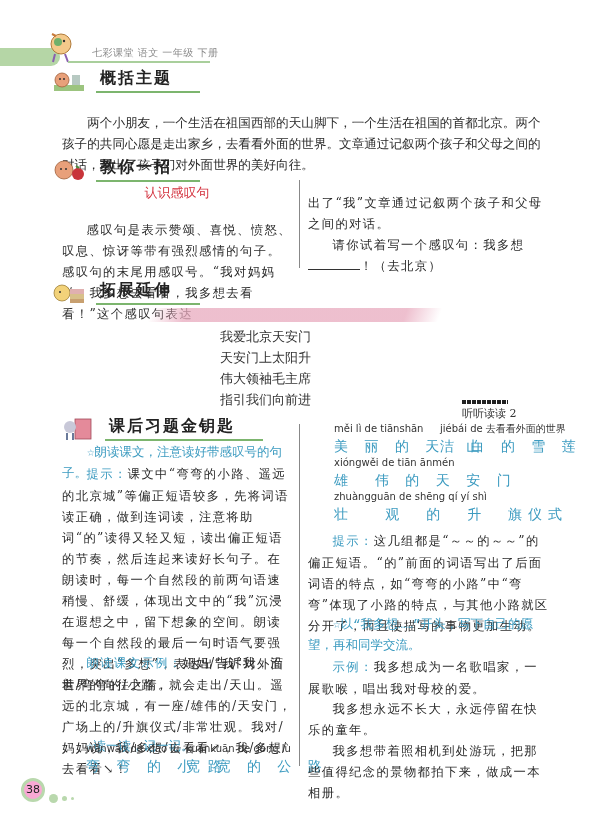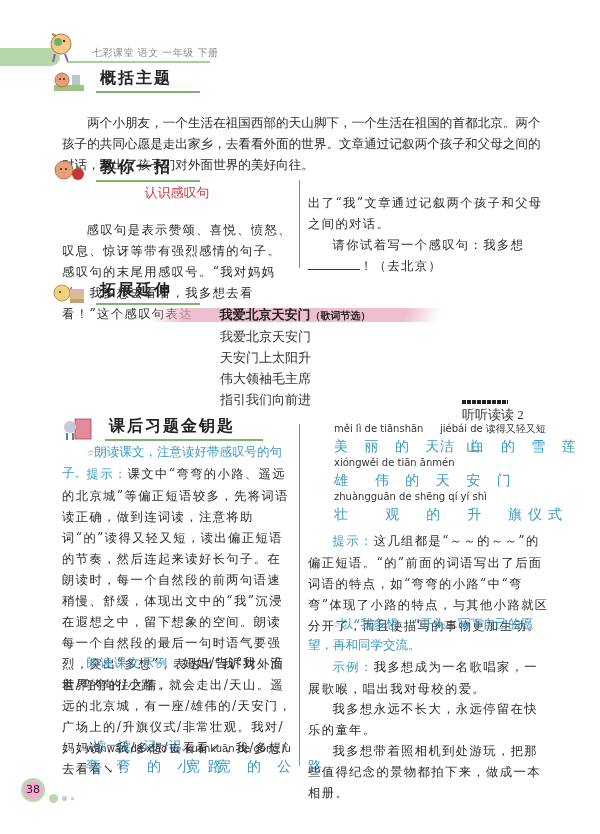--- a/index.html
+++ b/index.html
@@ -29,21 +29,21 @@
   .song-title { position: absolute; left: 0; width: 290px; top: 1px; text-align: center; font-weight: bold; font-size: 13px; color: #222; }
   .song-title small { font-size: 10px; }
   .song-lines { position: absolute; left: 220px; top: 326px; font-size: 13px; line-height: 21px; color: #333; }
 
   .pinyin { font-family: "DejaVu Sans", sans-serif; font-size: 10px; color: #333; line-height: 14px; white-space: pre; }
   .hanzi-blue { font-family: "DejaVu Sans", sans-serif; font-size: 14px; color: #3c9bc0; letter-spacing: 6px; line-height: 20px; white-space: pre; }
 
   .page-num { position: absolute; left: 21px; top: 778px; width: 24px; height: 24px; border-radius: 50%; border: 3px solid #b9d8ad; background: #f9a8d4; font-family: "DejaVu Sans", sans-serif; font-size: 11px; text-align: center; line-height: 18px; color: #222; }
   .dot { position: absolute; background: #b9d8ad; border-radius: 50%; }
 
-  .audio-label { position: absolute; left: 462px; top: 406px; font-size: 13px; color: #333; font-family: Liberation Serif, serif; }
+  .audio-label { position: absolute; left: 462px; top: 406px; font-size: 11px; color: #333; }
   .audio-bar { position: absolute; left: 462px; top: 400px; width: 46px; height: 4px; background: repeating-linear-gradient(90deg, #222 0 4px, #fff 4px 5px); }
 </style>
 </head>
 <body>
 
 <div class="header-band"></div>
 <svg class="mascot" viewBox="0 0 28 34">
   <circle cx="15" cy="14" r="10" fill="#f4c98a" stroke="#b07a3a" stroke-width="1"></circle>
   <circle cx="12" cy="12" r="4" fill="#6fb06a"></circle>
   <circle cx="18" cy="11" r="1.2" fill="#333"></circle>
@@ -91,23 +91,20 @@
     <circle cx="10" cy="12" r="8" fill="#f2d27a" stroke="#a0803a" stroke-width="0.8"></circle>
     <circle cx="8" cy="11" r="1" fill="#333"></circle>
     <rect x="18" y="8" width="14" height="5" fill="#e0b0b0"></rect>
     <rect x="18" y="13" width="14" height="5" fill="#d8c08a"></rect>
     <rect x="18" y="18" width="14" height="4" fill="#c8a070"></rect>
   </svg>
   <div class="section-title">拓展延伸</div>
 </div>
 <div class="song-title-wrap">
   <div class="song-brush"></div>
-  <div class="song-title">
-    <span>我爱北京天安门</span><small>（歌词节选）</small>
-  </div>
 </div>
 <div class="song-lines">
   <div>我爱北京天安门</div>
   <div>天安门上太阳升</div>
   <div>伟大领袖毛主席</div>
   <div>指引我们向前进</div>
 </div>
 
 <div class="section-head" style="left:61px; top:398px;margin-top:18px;">
   <svg class="section-icon" viewBox="0 0 34 24">
@@ -139,21 +136,21 @@
 <div style="position:absolute; left:186px; top:742px;">
   <div class="pinyin">kuānkuān de gōng lù</div>
   <div class="hanzi-blue">宽 宽 的 公 路</div>
 </div>
 
 <div style="position:absolute; left:334px; top:422px;">
   <div class="pinyin">měi lì de tiānshān</div>
   <div class="hanzi-blue">美 丽 的 天  山</div>
 </div>
 <div style="position:absolute; left:440px; top:422px;">
-  <div class="pinyin">jiébái de 读得又轻又短</div>
+  <div class="pinyin">jiébái de 去看看外面的世界</div>
   <div class="hanzi-blue">洁 白 的 雪 莲</div>
 </div>
 <div style="position:absolute; left:334px; top:456px;">
   <div class="pinyin">xióngwěi de tiān ānmén</div>
   <div class="hanzi-blue">雄  伟 的 天 安 门</div>
 </div>
 <div style="position:absolute; left:334px; top:490px;">
   <div class="pinyin">zhuàngguān de shēng qí yí shì</div>
   <div class="hanzi-blue">壮   观  的  升  旗仪式</div>
 </div>

